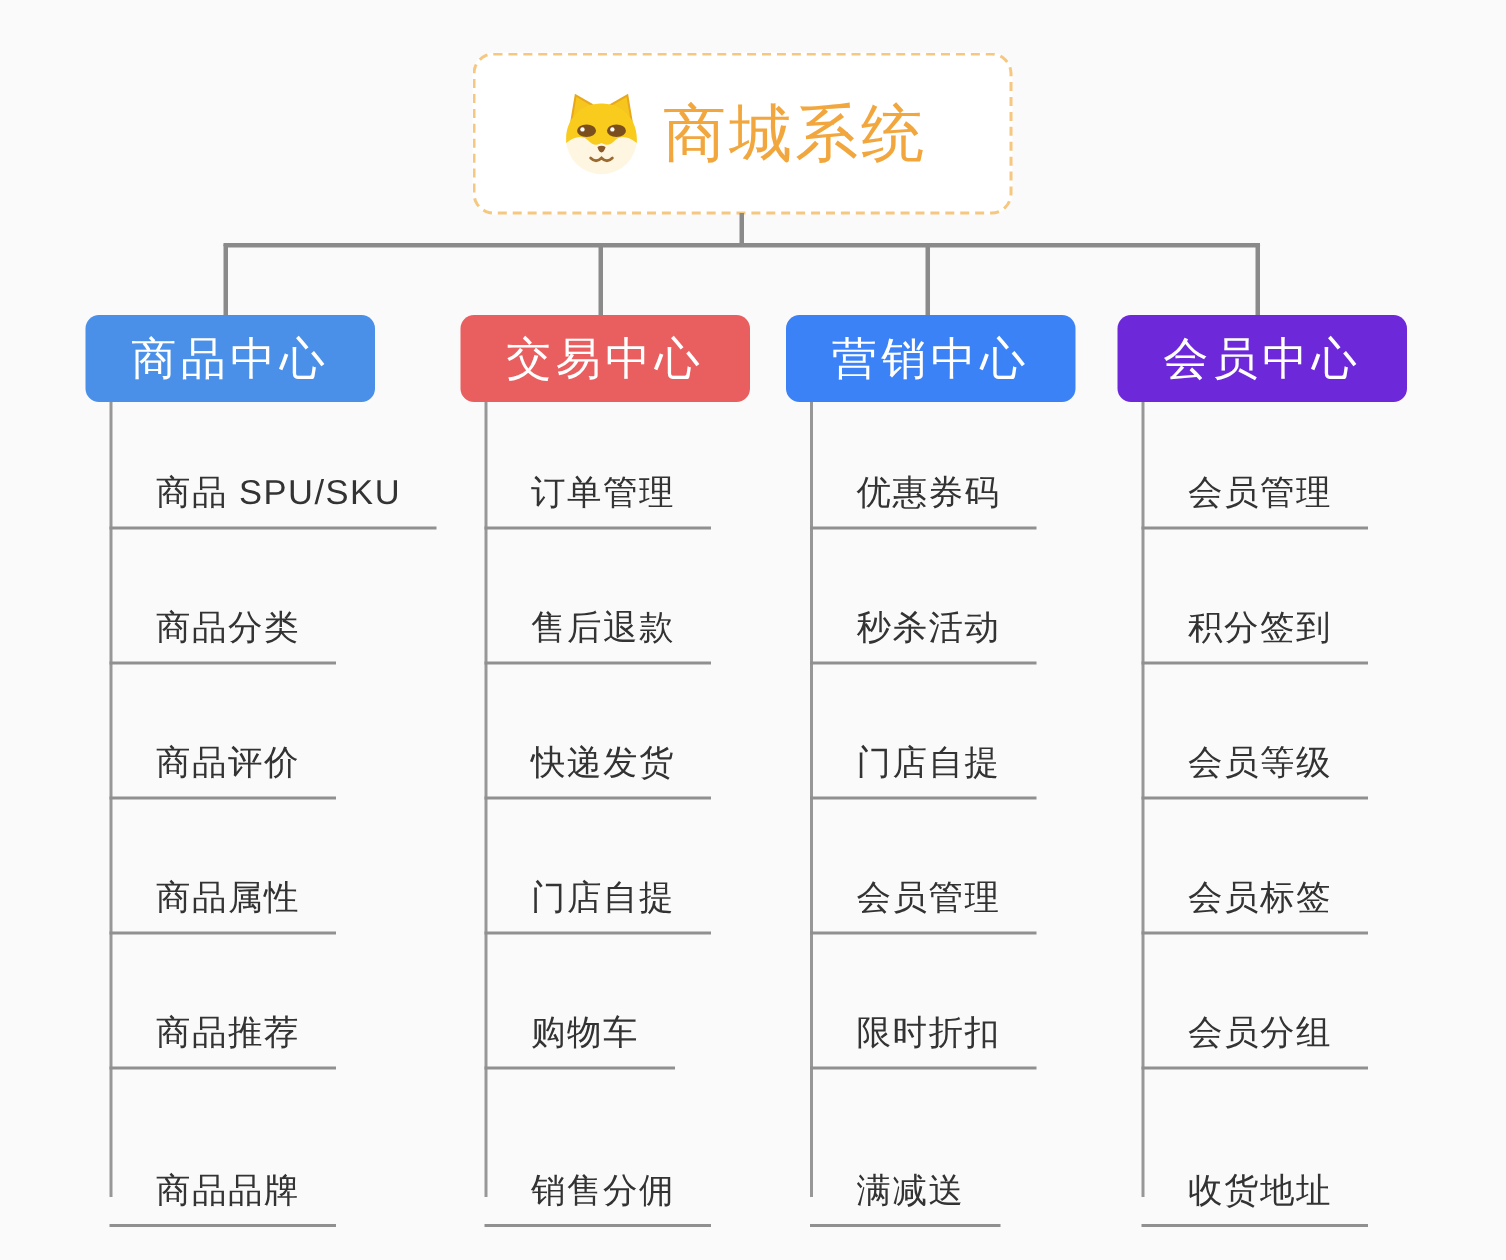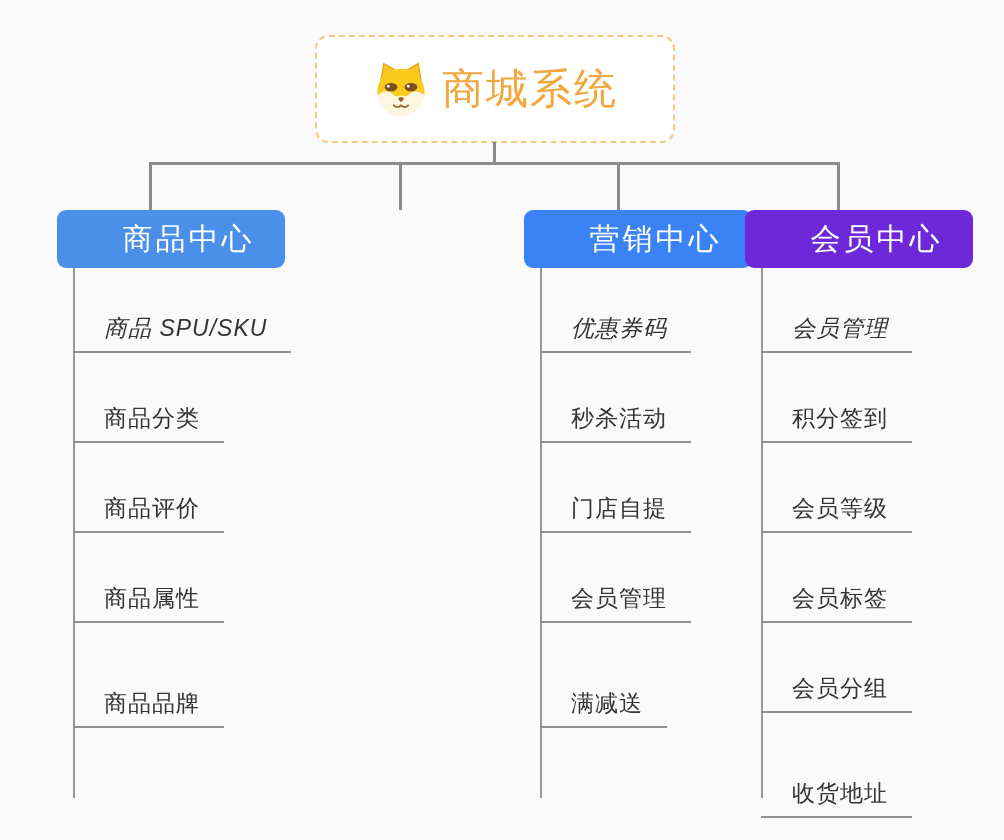--- a/index.html
+++ b/index.html
@@ -23,27 +23,27 @@
   .conn.drop.d3{left:617px;} .conn.drop.d4{left:837px;}
 
   
   .branch{position:absolute;top:210px;width:187px;}
   .branch.b1{left:57px;} .branch.b2{left:307px;}
   .branch.b3{left:524px;} .branch.b4{left:745px;}
 
   .branch-box{
     width:193px;height:58px;border-radius:9px;
     display:flex;align-items:center;justify-content:center;
-    color:#FFFFFF;font-size:30px;letter-spacing:3px;white-space:nowrap;padding-left:35px;
+    color:#FFFFFF;font-size:30px;letter-spacing:3px;white-space:nowrap;
   }
   .spine{position:absolute;left:16px;top:58px;height:530px;width:0;
          border-left:2px solid #979797;}
   .items{position:absolute;left:16px;top:0;}
   .row{height:90px;display:flex;align-items:flex-end;}
-  .row.r1{height:143px;font-style:italic;} .row.r6{height:105px;}
+  .row.r1{height:143px;} .row.r6{height:105px;}
   .topic{
     font-size:23px;letter-spacing:1px;color:#333333;white-space:nowrap;
     padding:0 24px 7px 31px;border-bottom:2px solid #909090;
   }
 </style>
 </head>
 <body>
 
 <div id="stage">
 
@@ -89,42 +89,72 @@
         </div>
       <div class="row">
           <div class="topic">商品分类</div>
         </div>
       <div class="row">
           <div class="topic">商品评价</div>
         </div>
       <div class="row">
           <div class="topic">商品属性</div>
         </div>
+      <div class="row">
+          <div class="topic">商品推荐</div>
+        </div>
       <div class="row r6">
           <div class="topic">商品品牌</div>
         </div>
     </div>
   </div>
 
+  <div class="branch b2">
+    <div class="branch-box" style="background: rgb(233, 95, 95);">交易中心</div>
+    <div class="spine"></div>
+    <div class="items">
+      <div class="row r1">
+          <div class="topic">订单管理</div>
+        </div>
+      <div class="row">
+          <div class="topic">售后退款</div>
+        </div>
+      <div class="row">
+          <div class="topic">快递发货</div>
+        </div>
+      <div class="row">
+          <div class="topic">门店自提</div>
+        </div>
+      <div class="row">
+          <div class="topic">购物车</div>
+        </div>
+      <div class="row r6">
+          <div class="topic">销售分佣</div>
+        </div>
+    </div>
+  </div>
 
   <div class="branch b3">
     <div class="branch-box" style="background: #3b82f6;">营销中心</div>
     <div class="spine"></div>
     <div class="items">
       <div class="row r1">
           <div class="topic">优惠券码</div>
         </div>
       <div class="row">
           <div class="topic">秒杀活动</div>
         </div>
       <div class="row">
           <div class="topic">门店自提</div>
         </div>
       <div class="row">
           <div class="topic">会员管理</div>
+        </div>
+      <div class="row">
+          <div class="topic">限时折扣</div>
         </div>
       <div class="row r6">
           <div class="topic">满减送</div>
         </div>
     </div>
   </div>
 
   <div class="branch b4">
     <div class="branch-box" style="background: #6d28d9;">会员中心</div>
     <div class="spine"></div>

